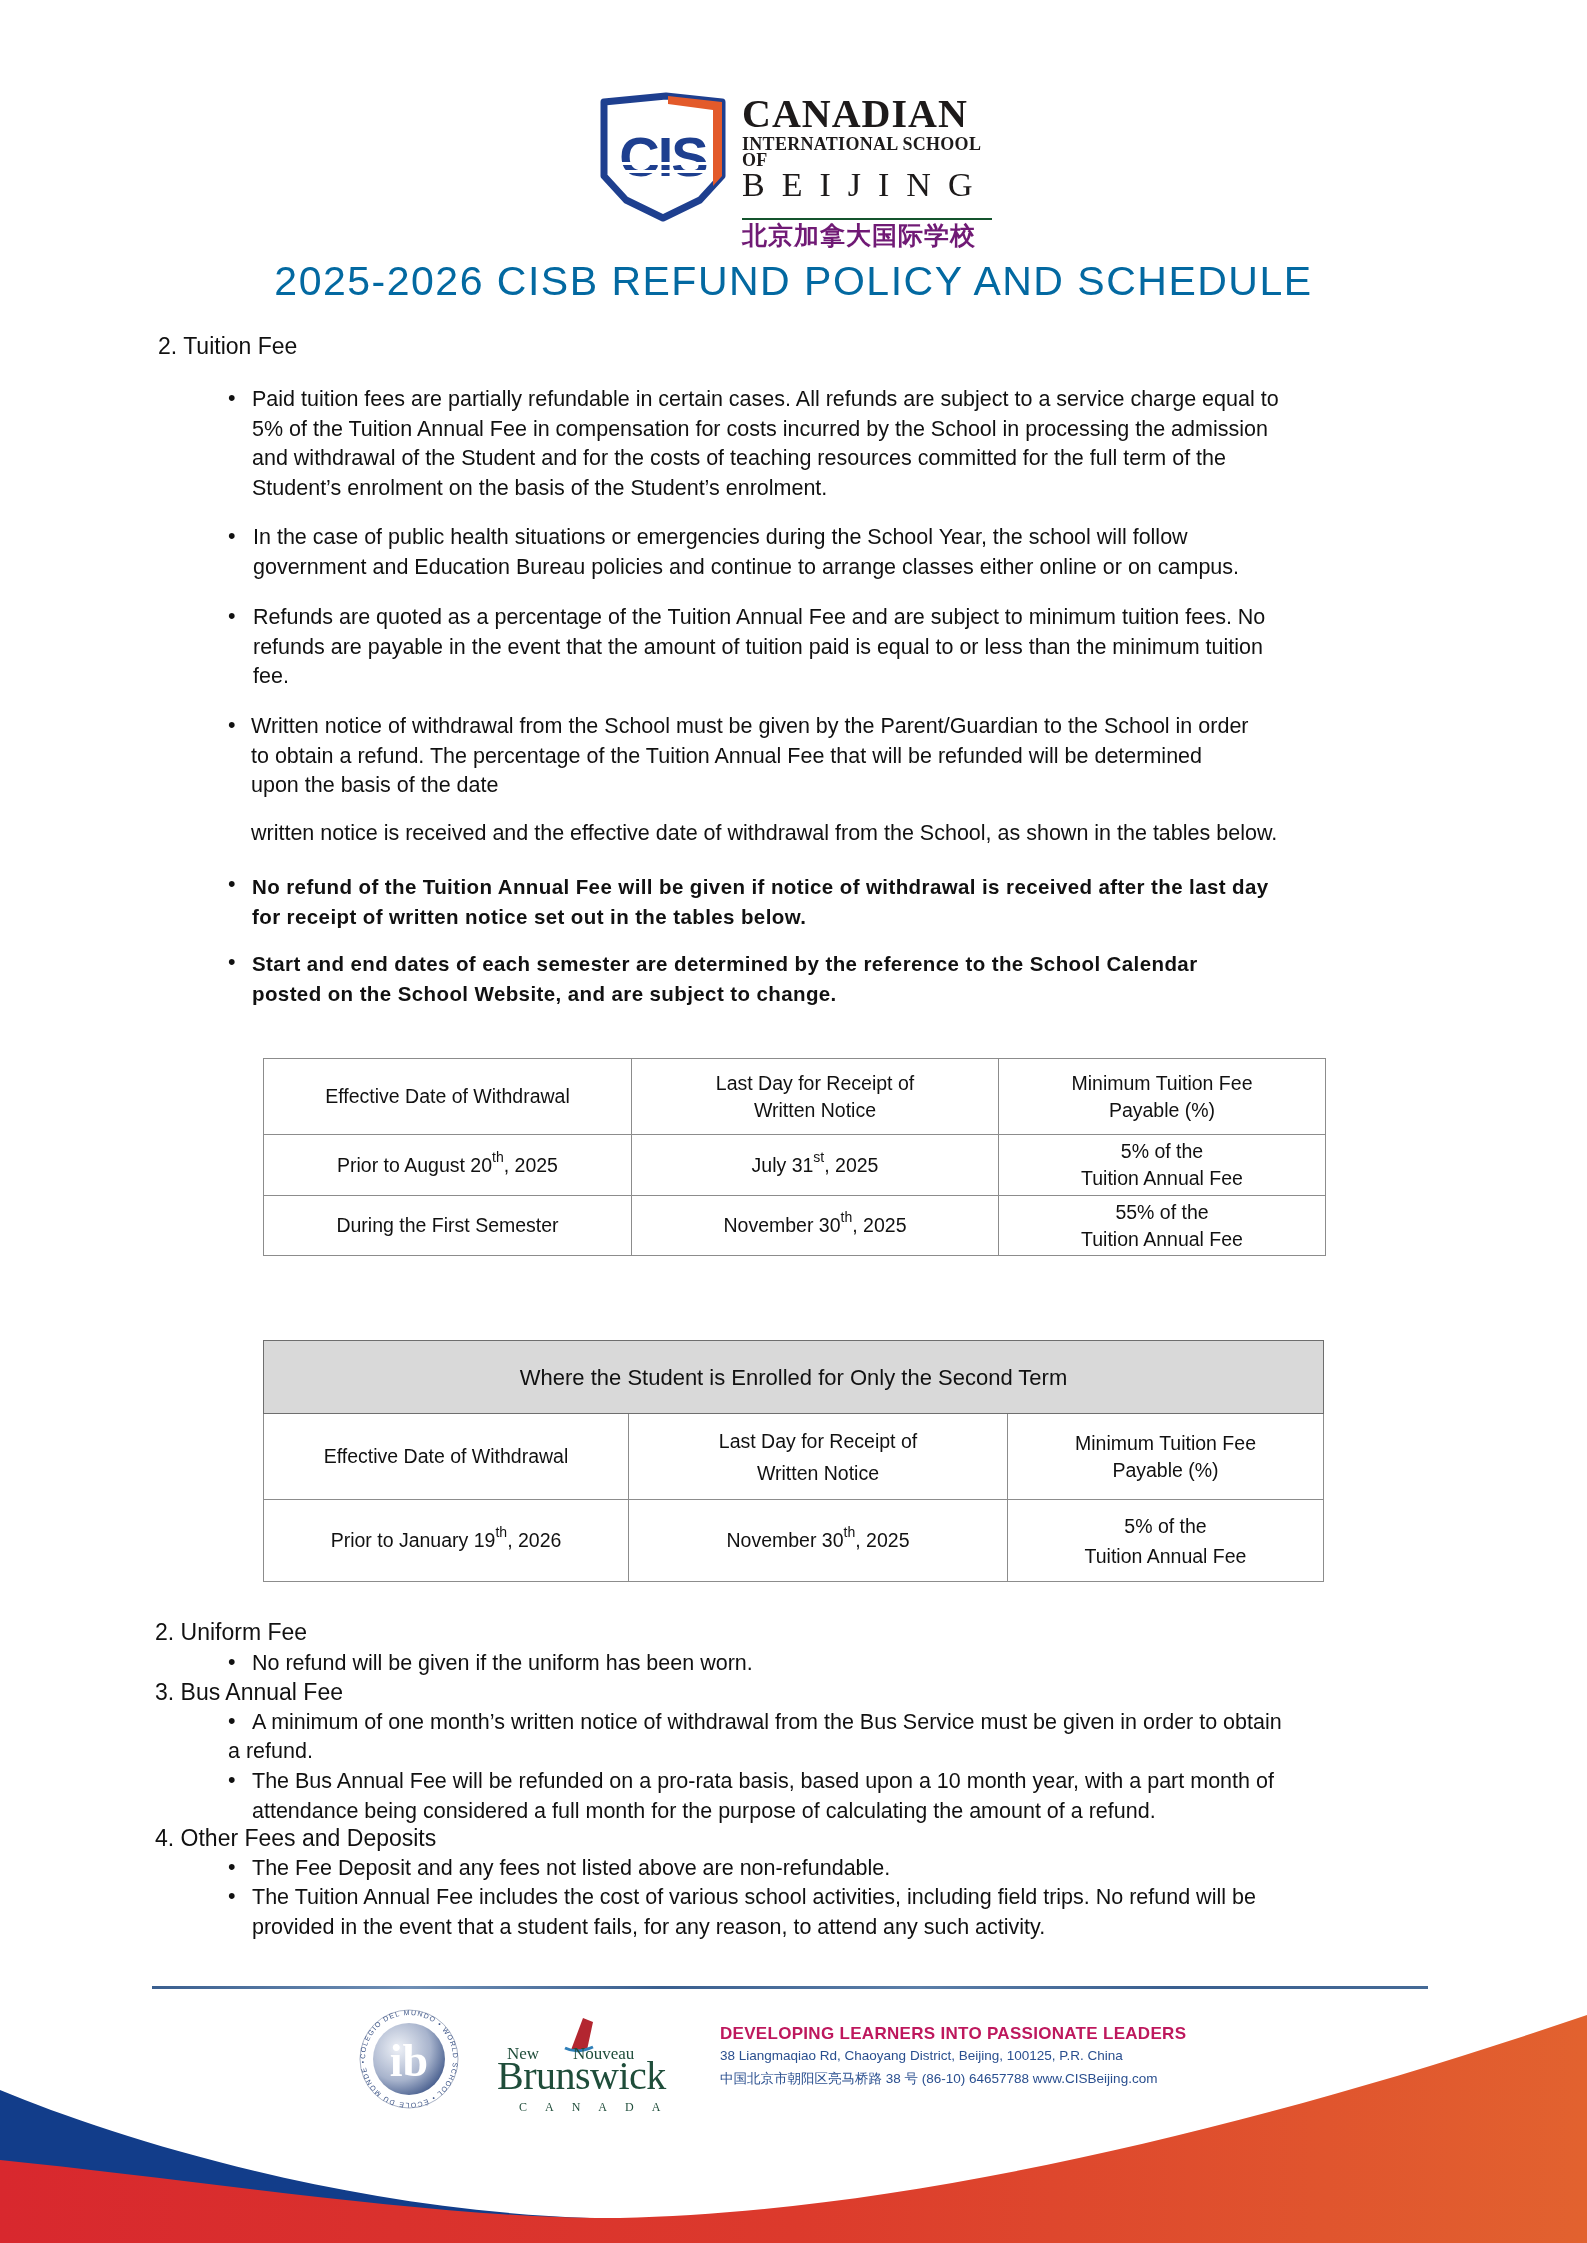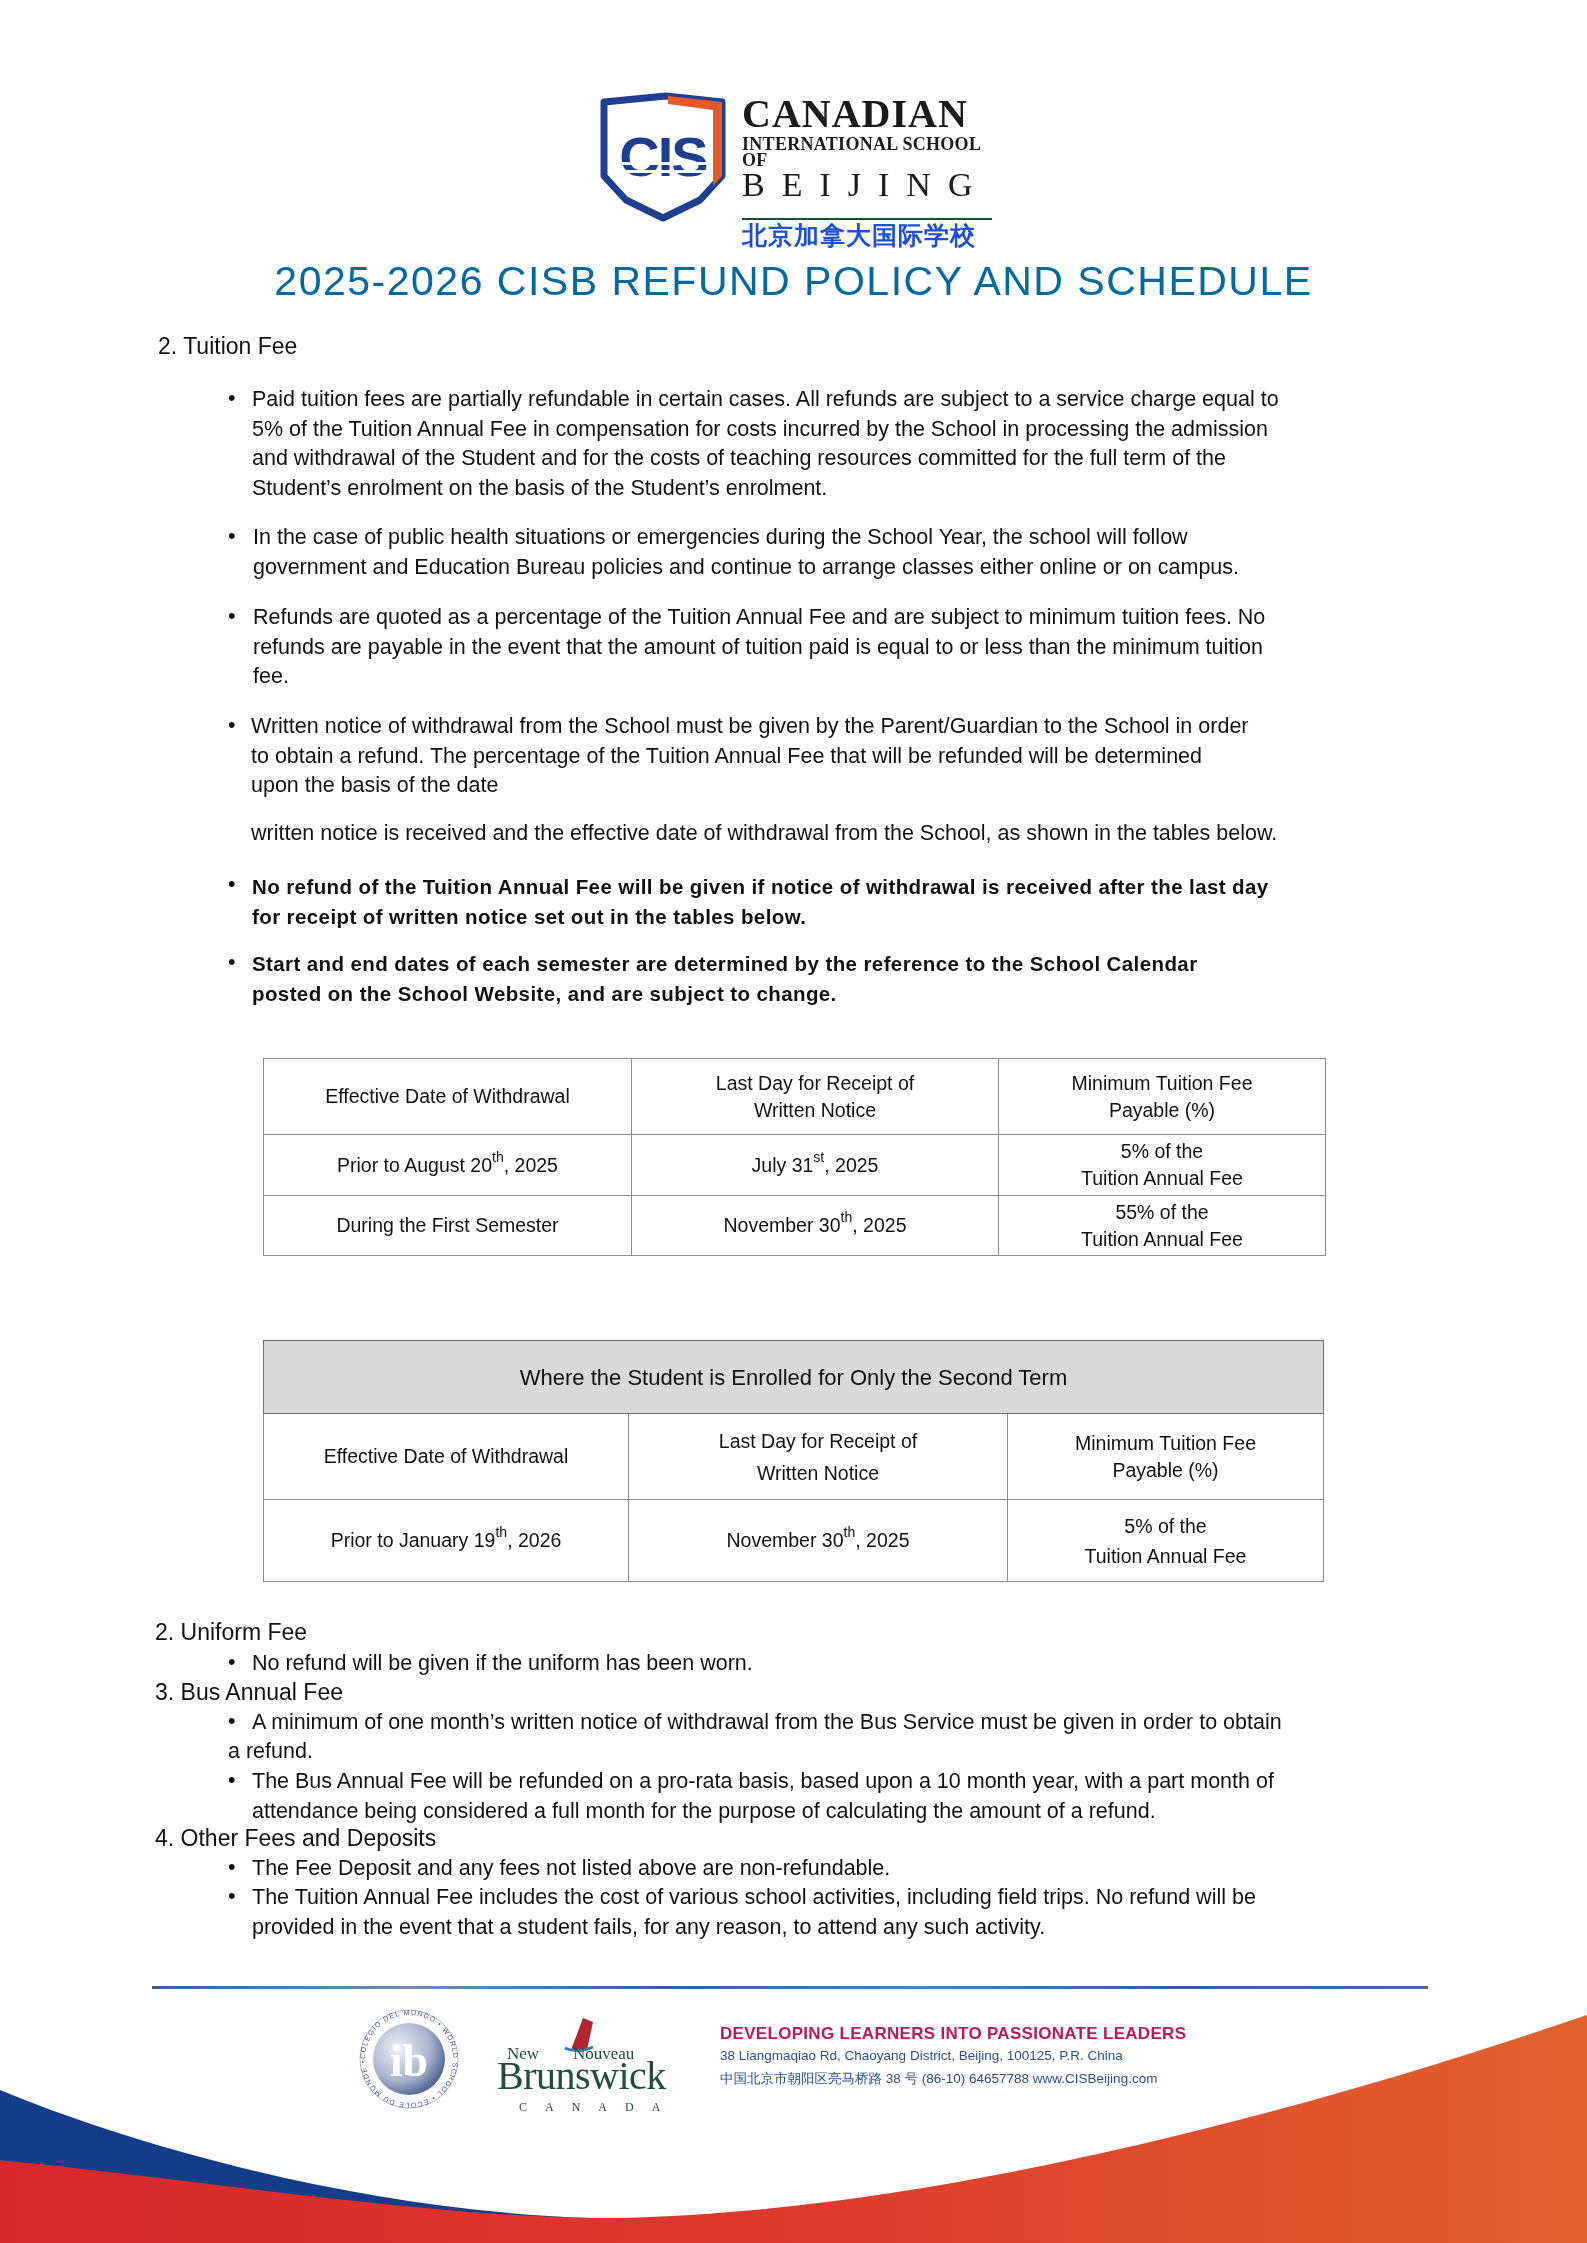--- a/index.html
+++ b/index.html
@@ -10,21 +10,21 @@
   .logo { position: absolute; left: 596px; top: 92px; width: 400px; height: 132px; }
   .shield { position: absolute; left: 0; top: 0; width: 134px; height: 130px; }
   .logo-text { position: absolute; left: 146px; top: 2px; width: 250px; }
   .logo-canadian { font-family: "Liberation Serif", serif; font-weight: bold; font-size: 40px;
                    line-height: 40px; letter-spacing: 1px; color: #1d1a1a; }
   .logo-intl { font-family: "Liberation Serif", serif; font-weight: bold; font-size: 18px;
                line-height: 16px; letter-spacing: 0.3px; color: #1d1a1a; margin-top: 2px; }
   .logo-beijing { font-family: "Liberation Serif", serif; font-size: 34px; line-height: 34px;
                   letter-spacing: 17px; color: #1d1a1a; border-bottom: 2px solid #14532d; padding-bottom: 16px; }
   .logo-cn { font-family: "DejaVu Sans", sans-serif; font-weight: bold; font-size: 25px;
-             line-height: 32px; letter-spacing: 1px; color: #1d4ed8; }
+             line-height: 32px; letter-spacing: 1px; color: #701a75; }
 
   .title { position: absolute; left: 0; width: 1587px; top: 258px; text-align: center;
            font-size: 41px; letter-spacing: 1.5px; color: #0369a1; font-weight: normal; }
 
   
   .text { position: absolute; font-size: 21.5px; line-height: 29.5px; color: #111; }
   .sec-head { position: absolute; font-size: 23px; color: #111; }
   .bullet { position: absolute; left: 228px; font-size: 21.5px; }
   .bold { font-weight: bold; font-size: 20.5px; letter-spacing: 0.4px; }
 

